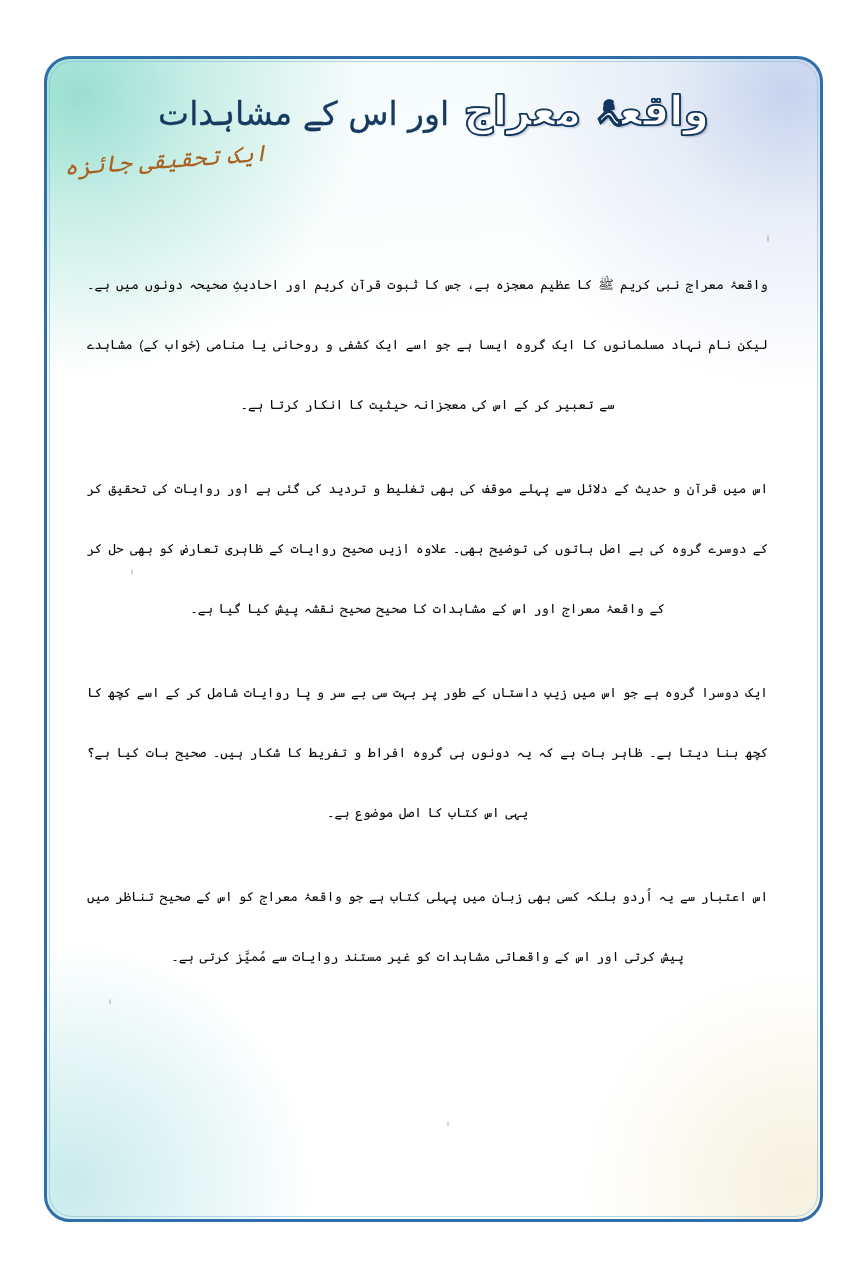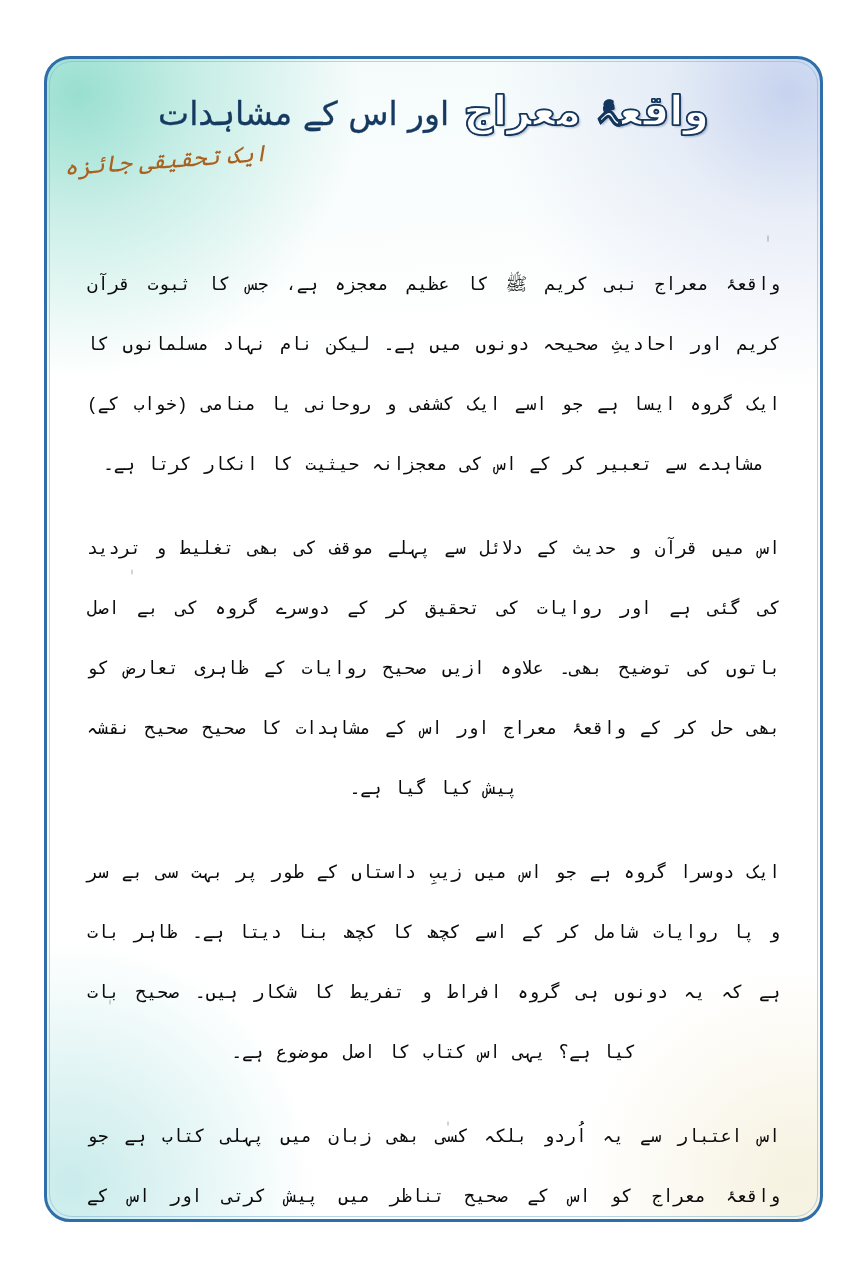--- a/index.html
+++ b/index.html
@@ -90,25 +90,25 @@
   .body-text {
     position: absolute;
     top: 196px;
     right: 34px;
     left: 34px;
     direction: rtl;
     text-align: justify;
     text-align-last: center;
   }
   .para {
-    font-family: Liberation Mono, monospace;
-    font-size: 18px;
+    font-family: Liberation Sans, sans-serif;
+    font-size: 13px;
     line-height: 60px;
     color: #0b0b0b;
-    margin: 0 0 24px 0;
+    margin: 0 12px 24px 0;
     padding: 0 6px;
     direction: rtl;
     text-align: justify;
     word-spacing: 2px;
   }
   .para:last-child { margin-bottom: 0; }
 
   
   .speck {
     position: absolute;

